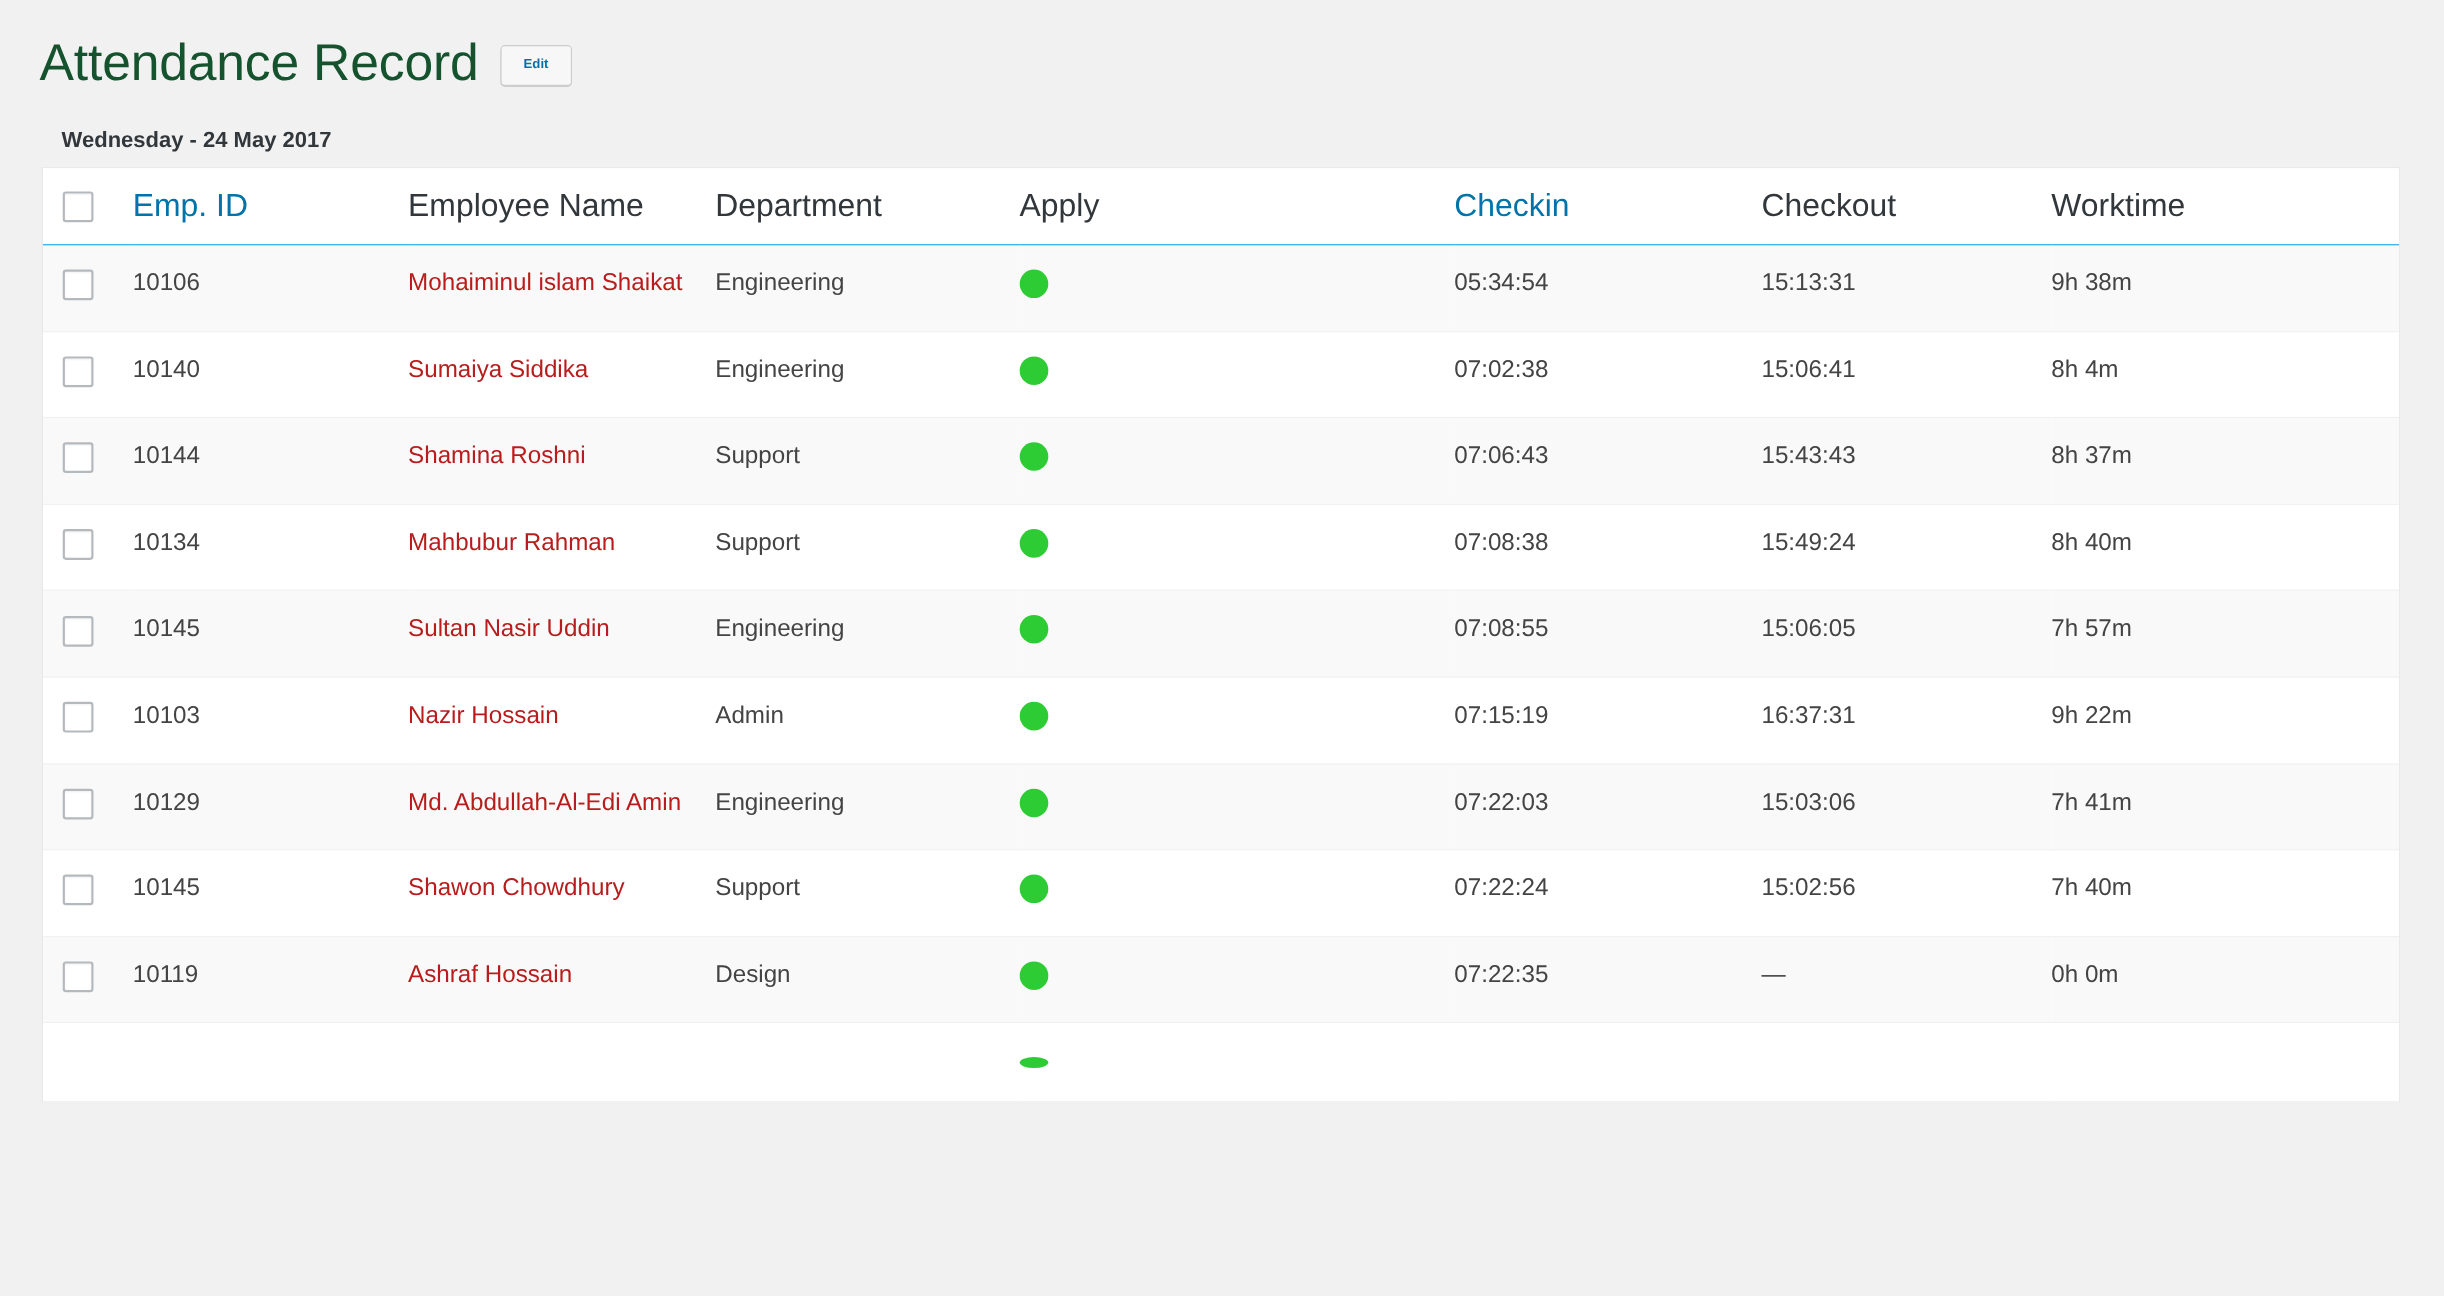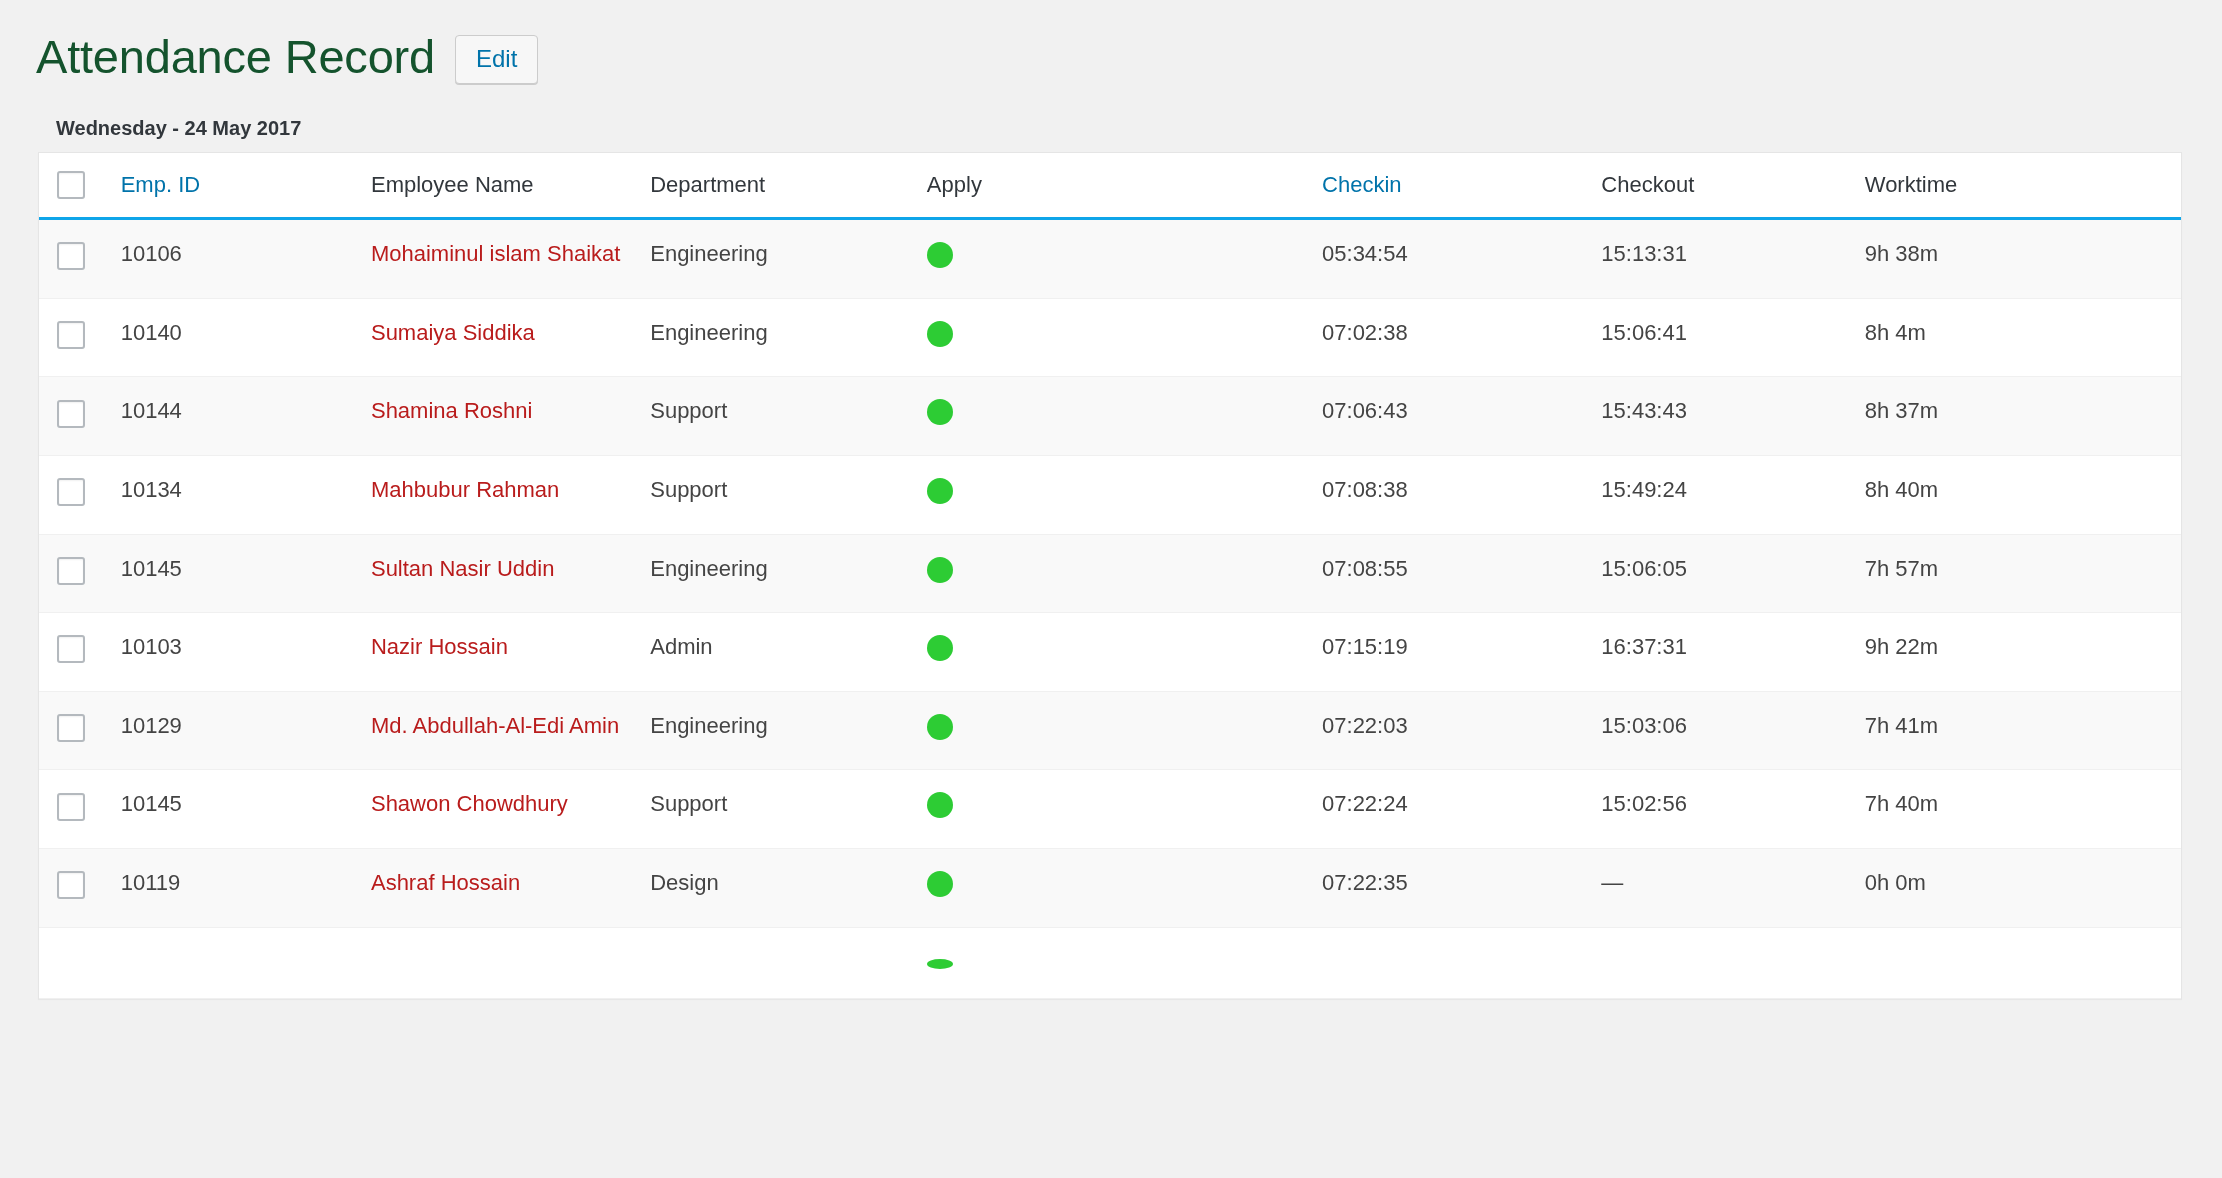--- a/index.html
+++ b/index.html
@@ -27,22 +27,22 @@
     line-height: 1.3;
     margin: 0;
     letter-spacing: -0.2px;
   }
   .edit-button {
     display: inline-block;
     background: #f7f7f7;
     border: 1px solid #ccc;
     border-radius: 4px;
     color: #0073aa;
-    font-weight: normal;
-    font-size: 24px;
+    font-weight: bold;
+    font-size: 12px;
     padding: 10px 20px 11px;
     line-height: 1.1;
     cursor: pointer;
     box-shadow: 0 1px 0 #ccc;
     margin-top: 6px;
   }
 
   .sub-date {
     padding: 30px 0 0 56px;
     font-size: 20px;
@@ -120,25 +120,25 @@
     box-shadow: 0 1px 1px rgba(0,0,0,.04);
   }
   table.wp-list-table {
     width: 100%;
     border-collapse: collapse;
     table-layout: fixed;
   }
   table.wp-list-table th {
     text-align: left;
     font-weight: 400;
-    font-size: 22px;
+    font-size: 29px;
     color: #32373c;
     padding: 18px 14px 18px 0;
     vertical-align: middle;
-    border-bottom: 3px solid #0ea5e9;
+    border-bottom: 1px solid #0ea5e9;
     background: #fff;
   }
   table.wp-list-table th a { color: #0073aa; text-decoration: none; }
 
   table.wp-list-table td {
     font-size: 22px;
     color: #444;
     padding: 20px 14px 22px 0;
     vertical-align: top;
     border-bottom: 1px solid #f0f0f0;

